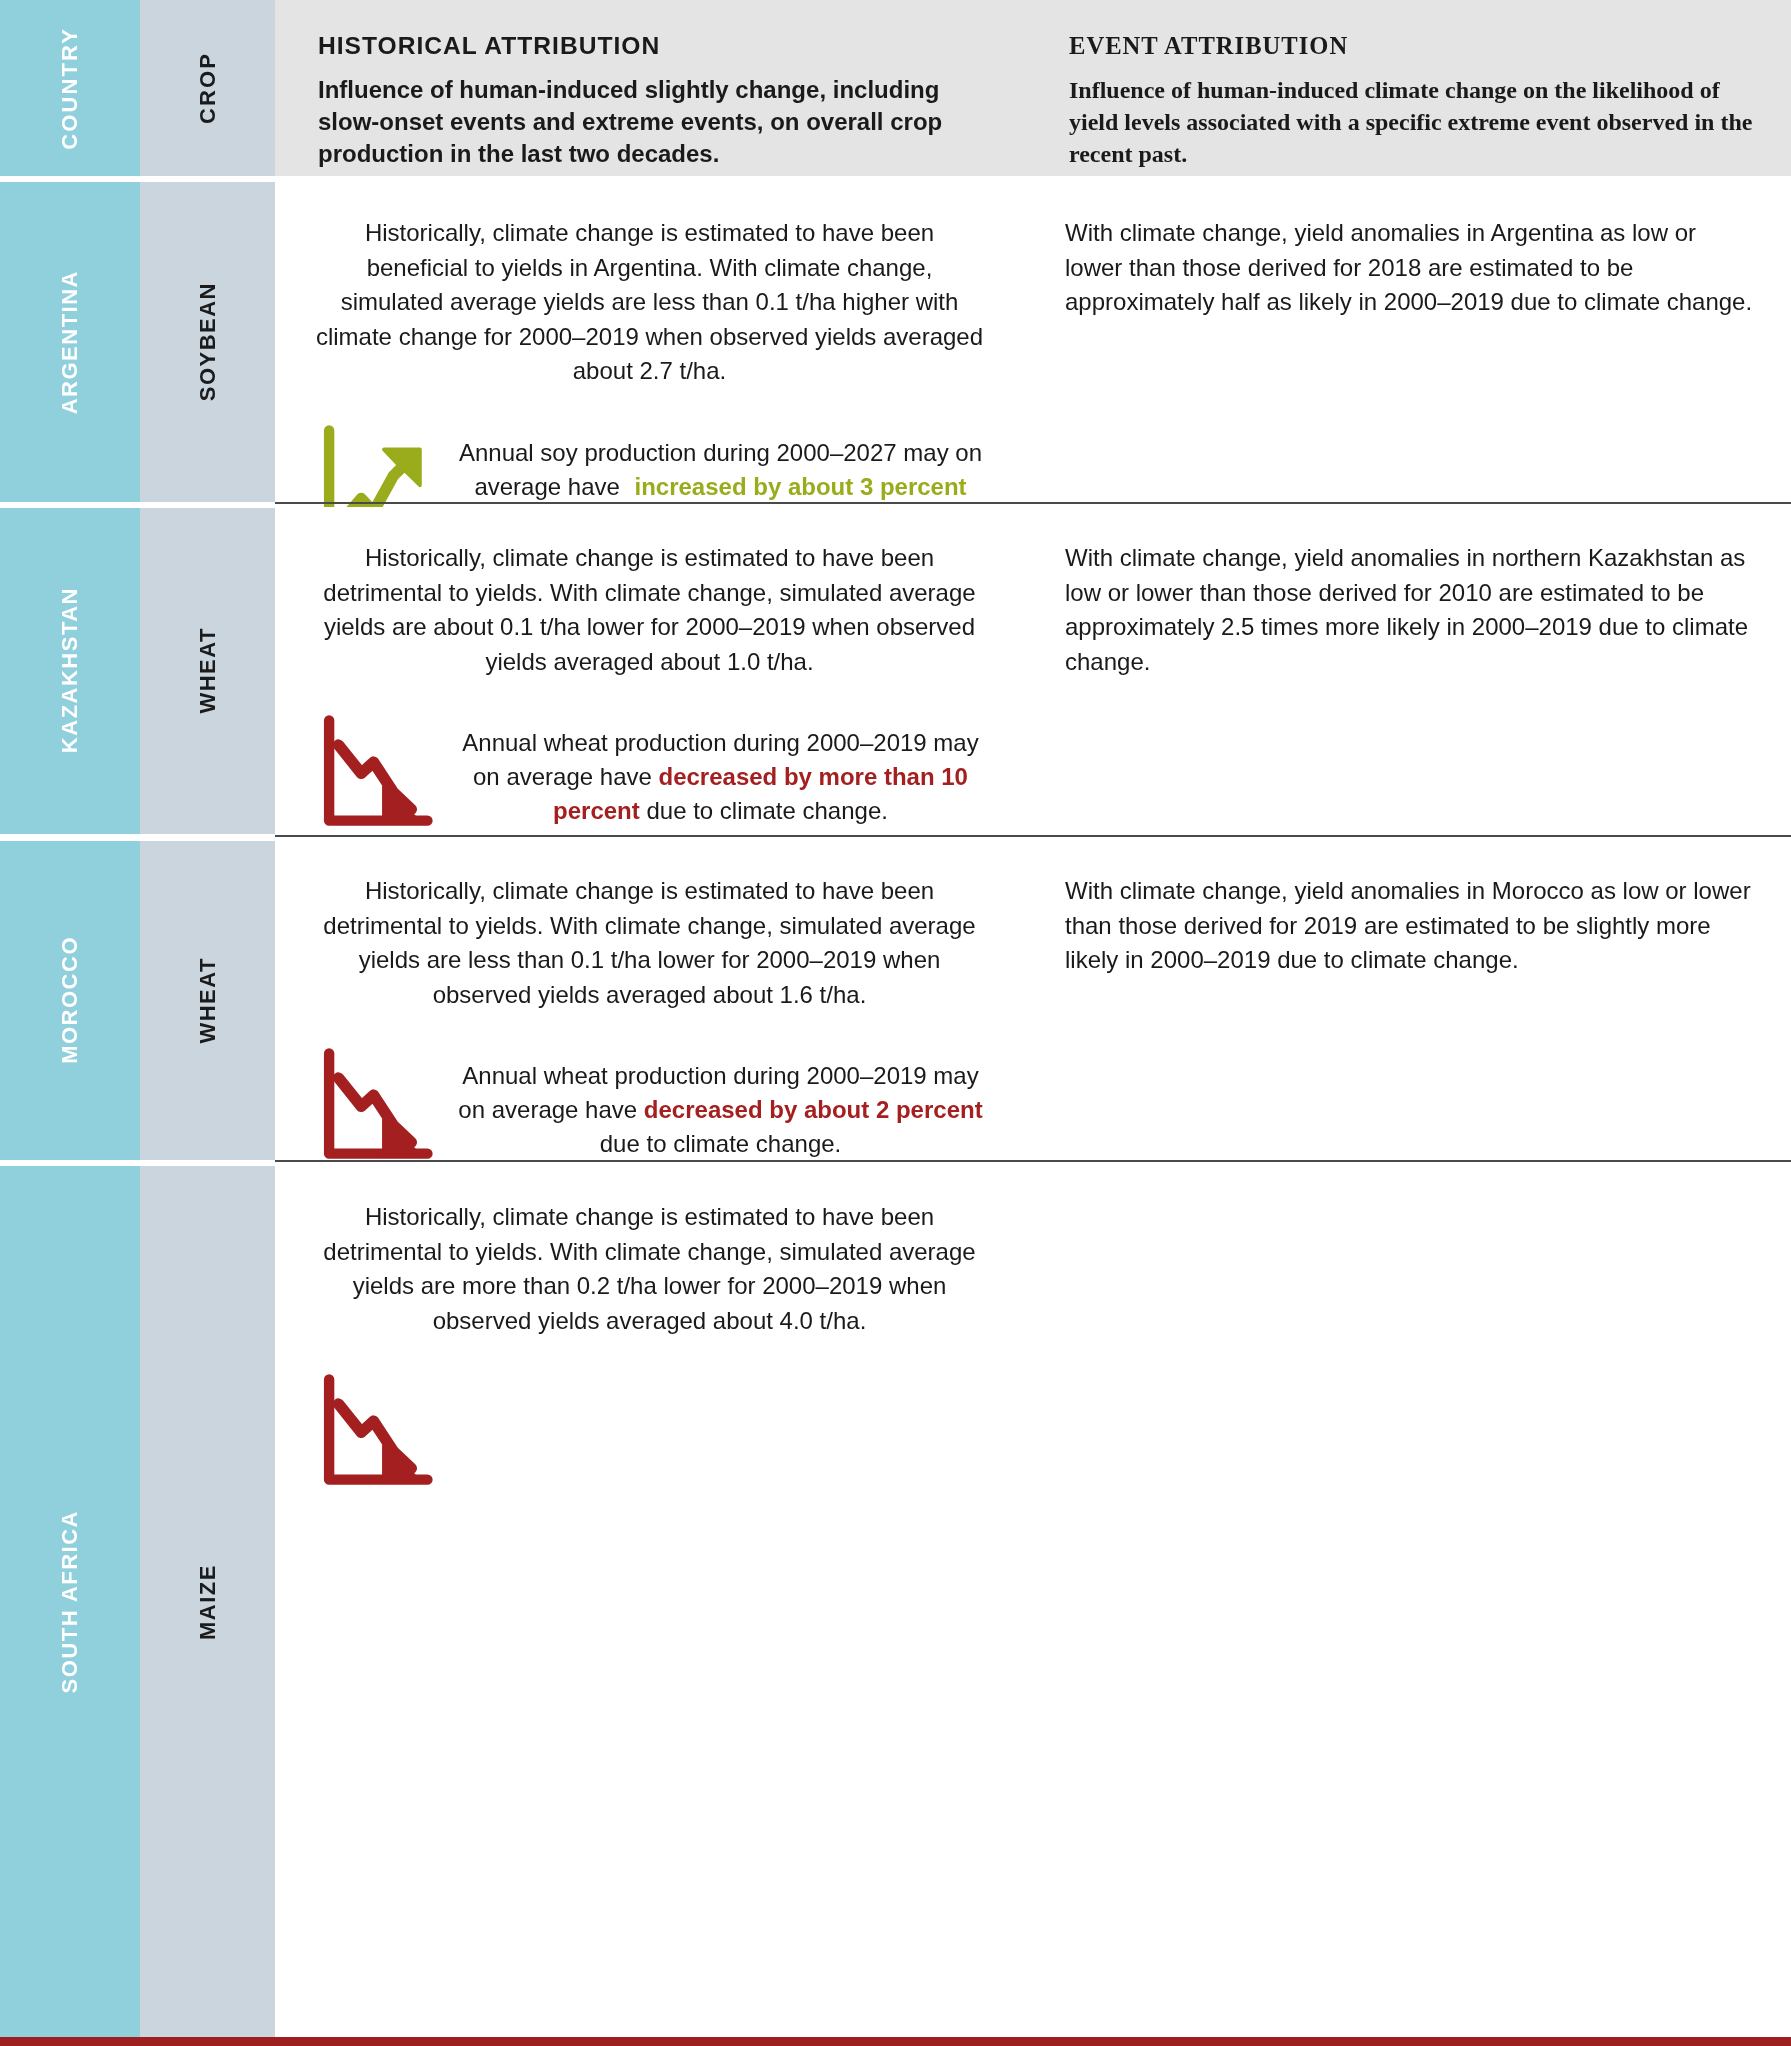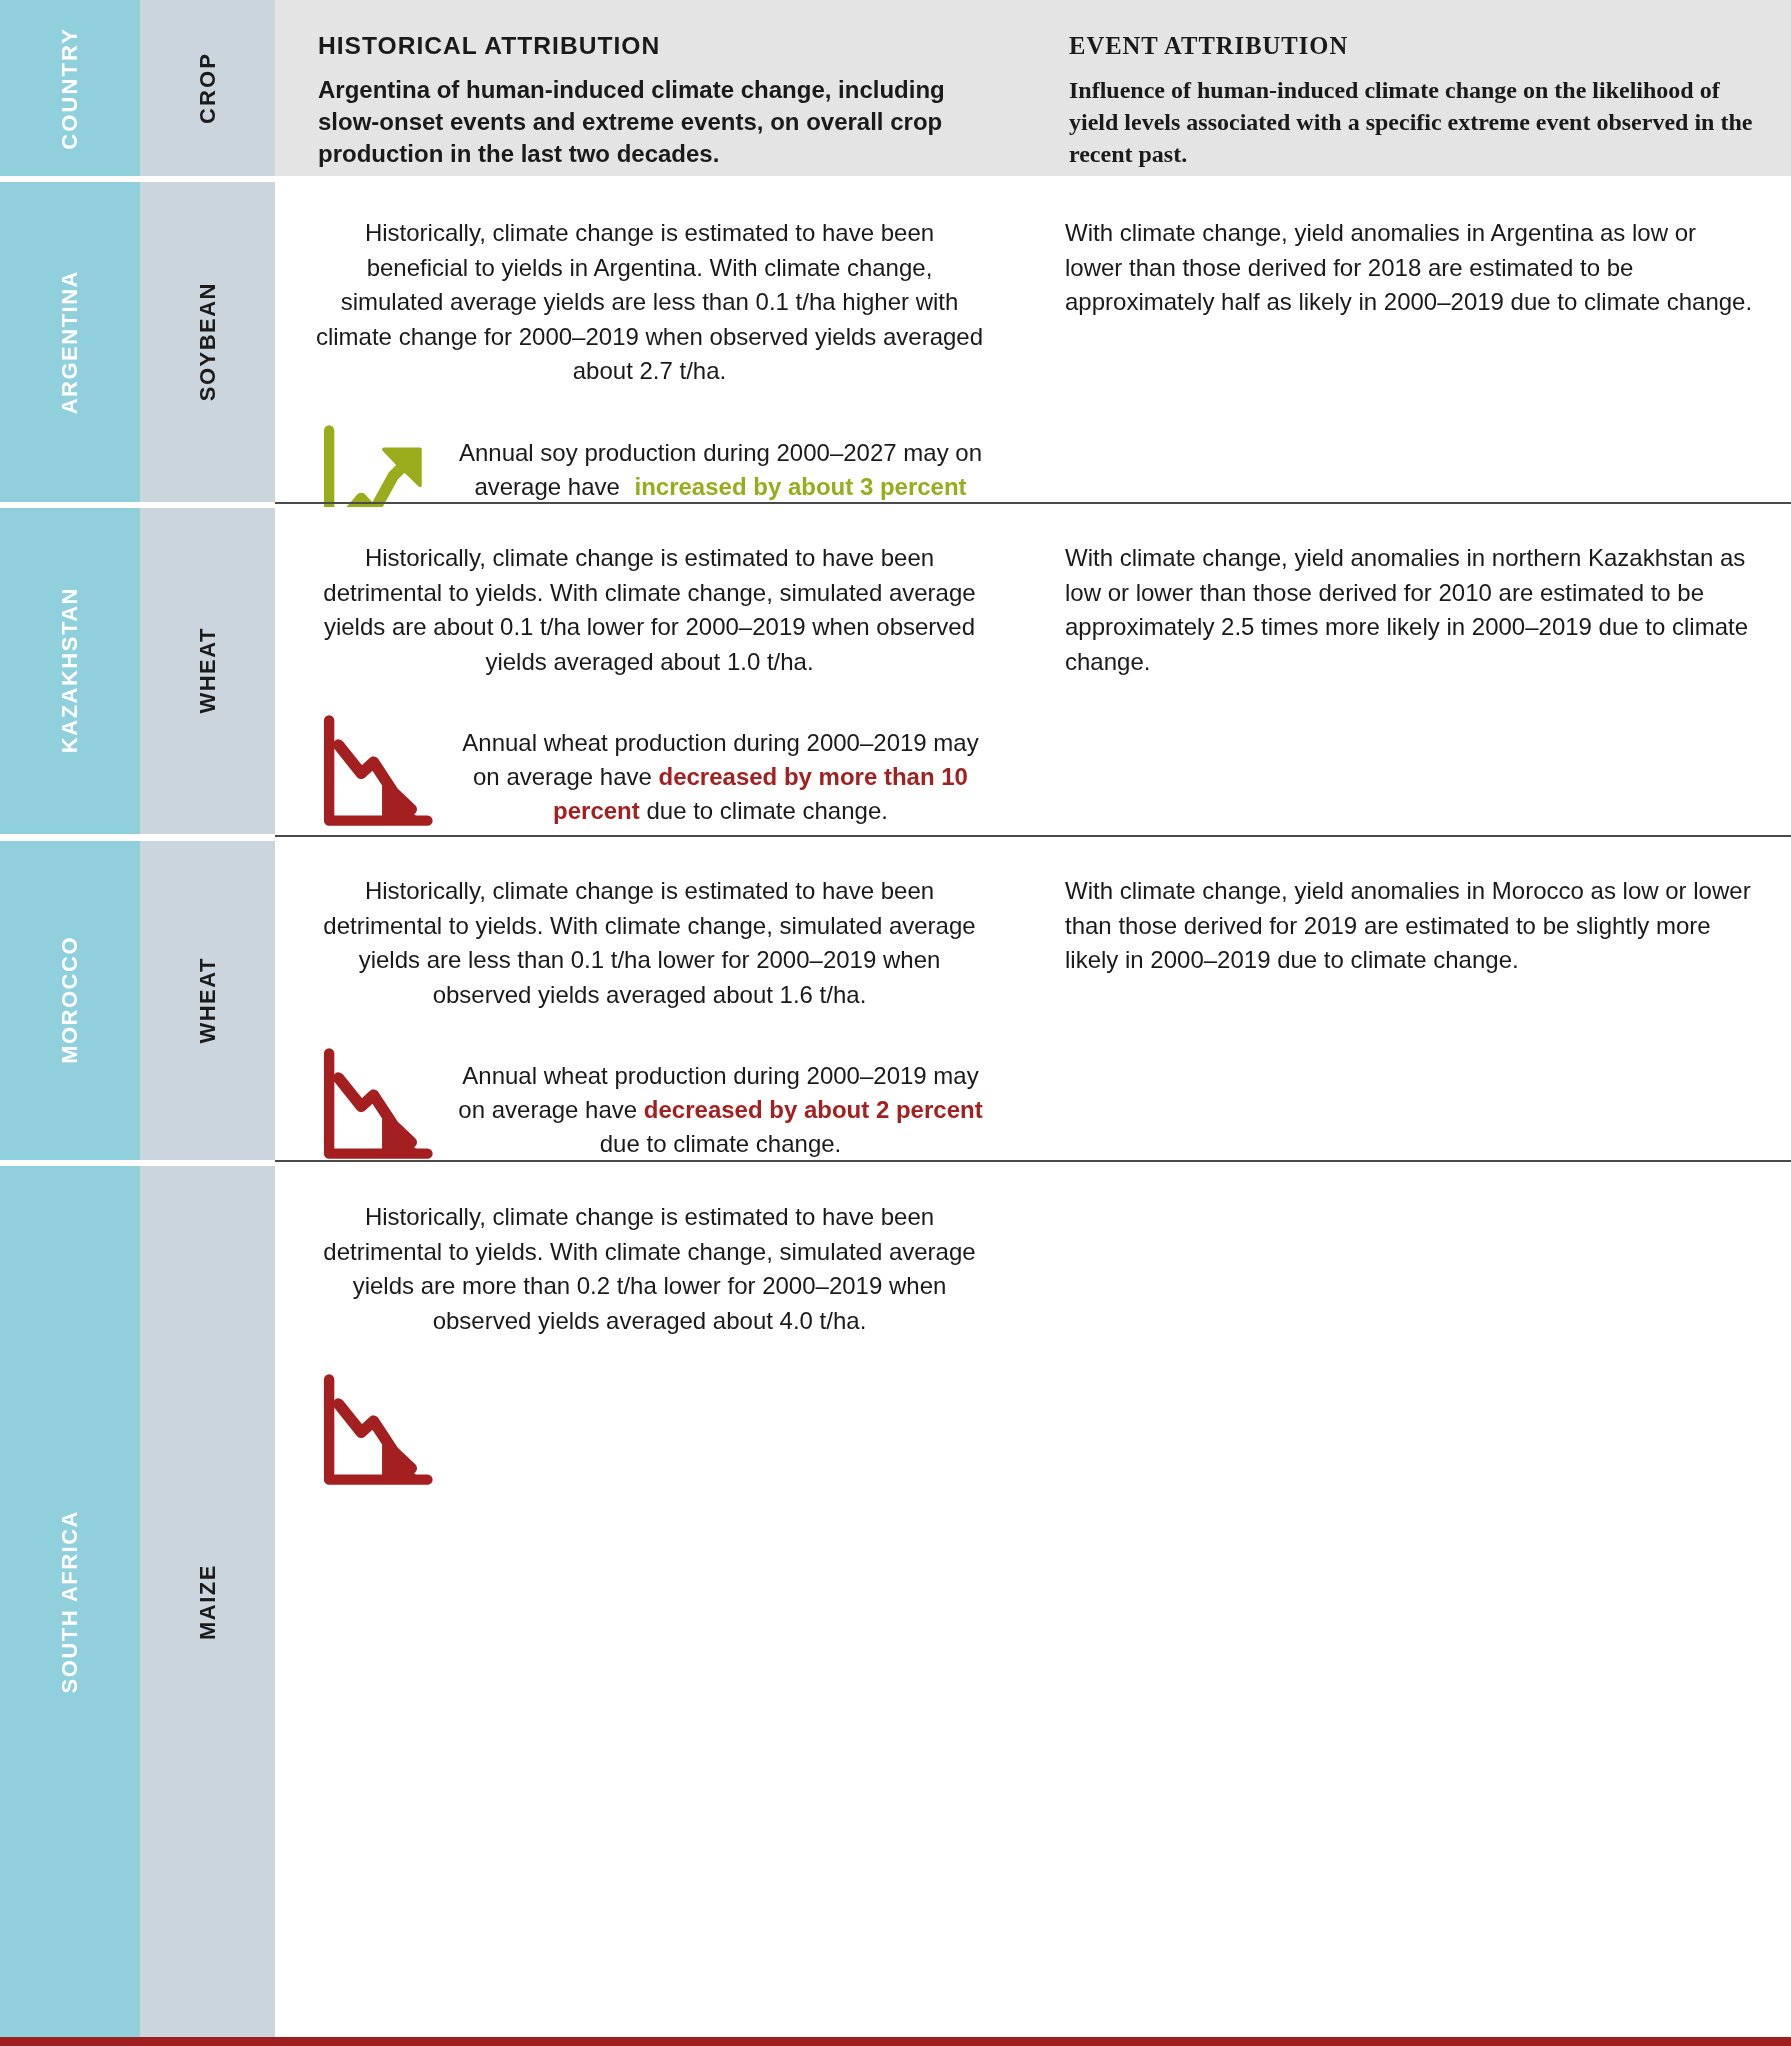--- a/index.html
+++ b/index.html
@@ -102,21 +102,21 @@
 </style>
 </head>
 <body>
 
 <div class="table">
 
   <div class="header-band">
     <div class="hdr-cols">
       <div class="hdr-col first">
         <div class="hdr-kicker">HISTORICAL ATTRIBUTION</div>
-        <div class="hdr-desc">Argentina of human-induced climate change, including slow-onset events and extreme events, on overall crop production in the last two decades.</div>
+        <div class="hdr-desc">Influence of human-induced slightly change, including slow-onset events and extreme events, on overall crop production in the last two decades.</div>
       </div>
       <div class="hdr-col second">
         <div class="hdr-kicker">EVENT ATTRIBUTION</div>
         <div class="hdr-desc">Influence of human-induced climate change on the likelihood of yield levels associated with a specific extreme event observed in the recent past.</div>
       </div>
     </div>
   </div>
 
   <div id="rails">
  <div class="rail-country" style="top:0px;height:176px;">

